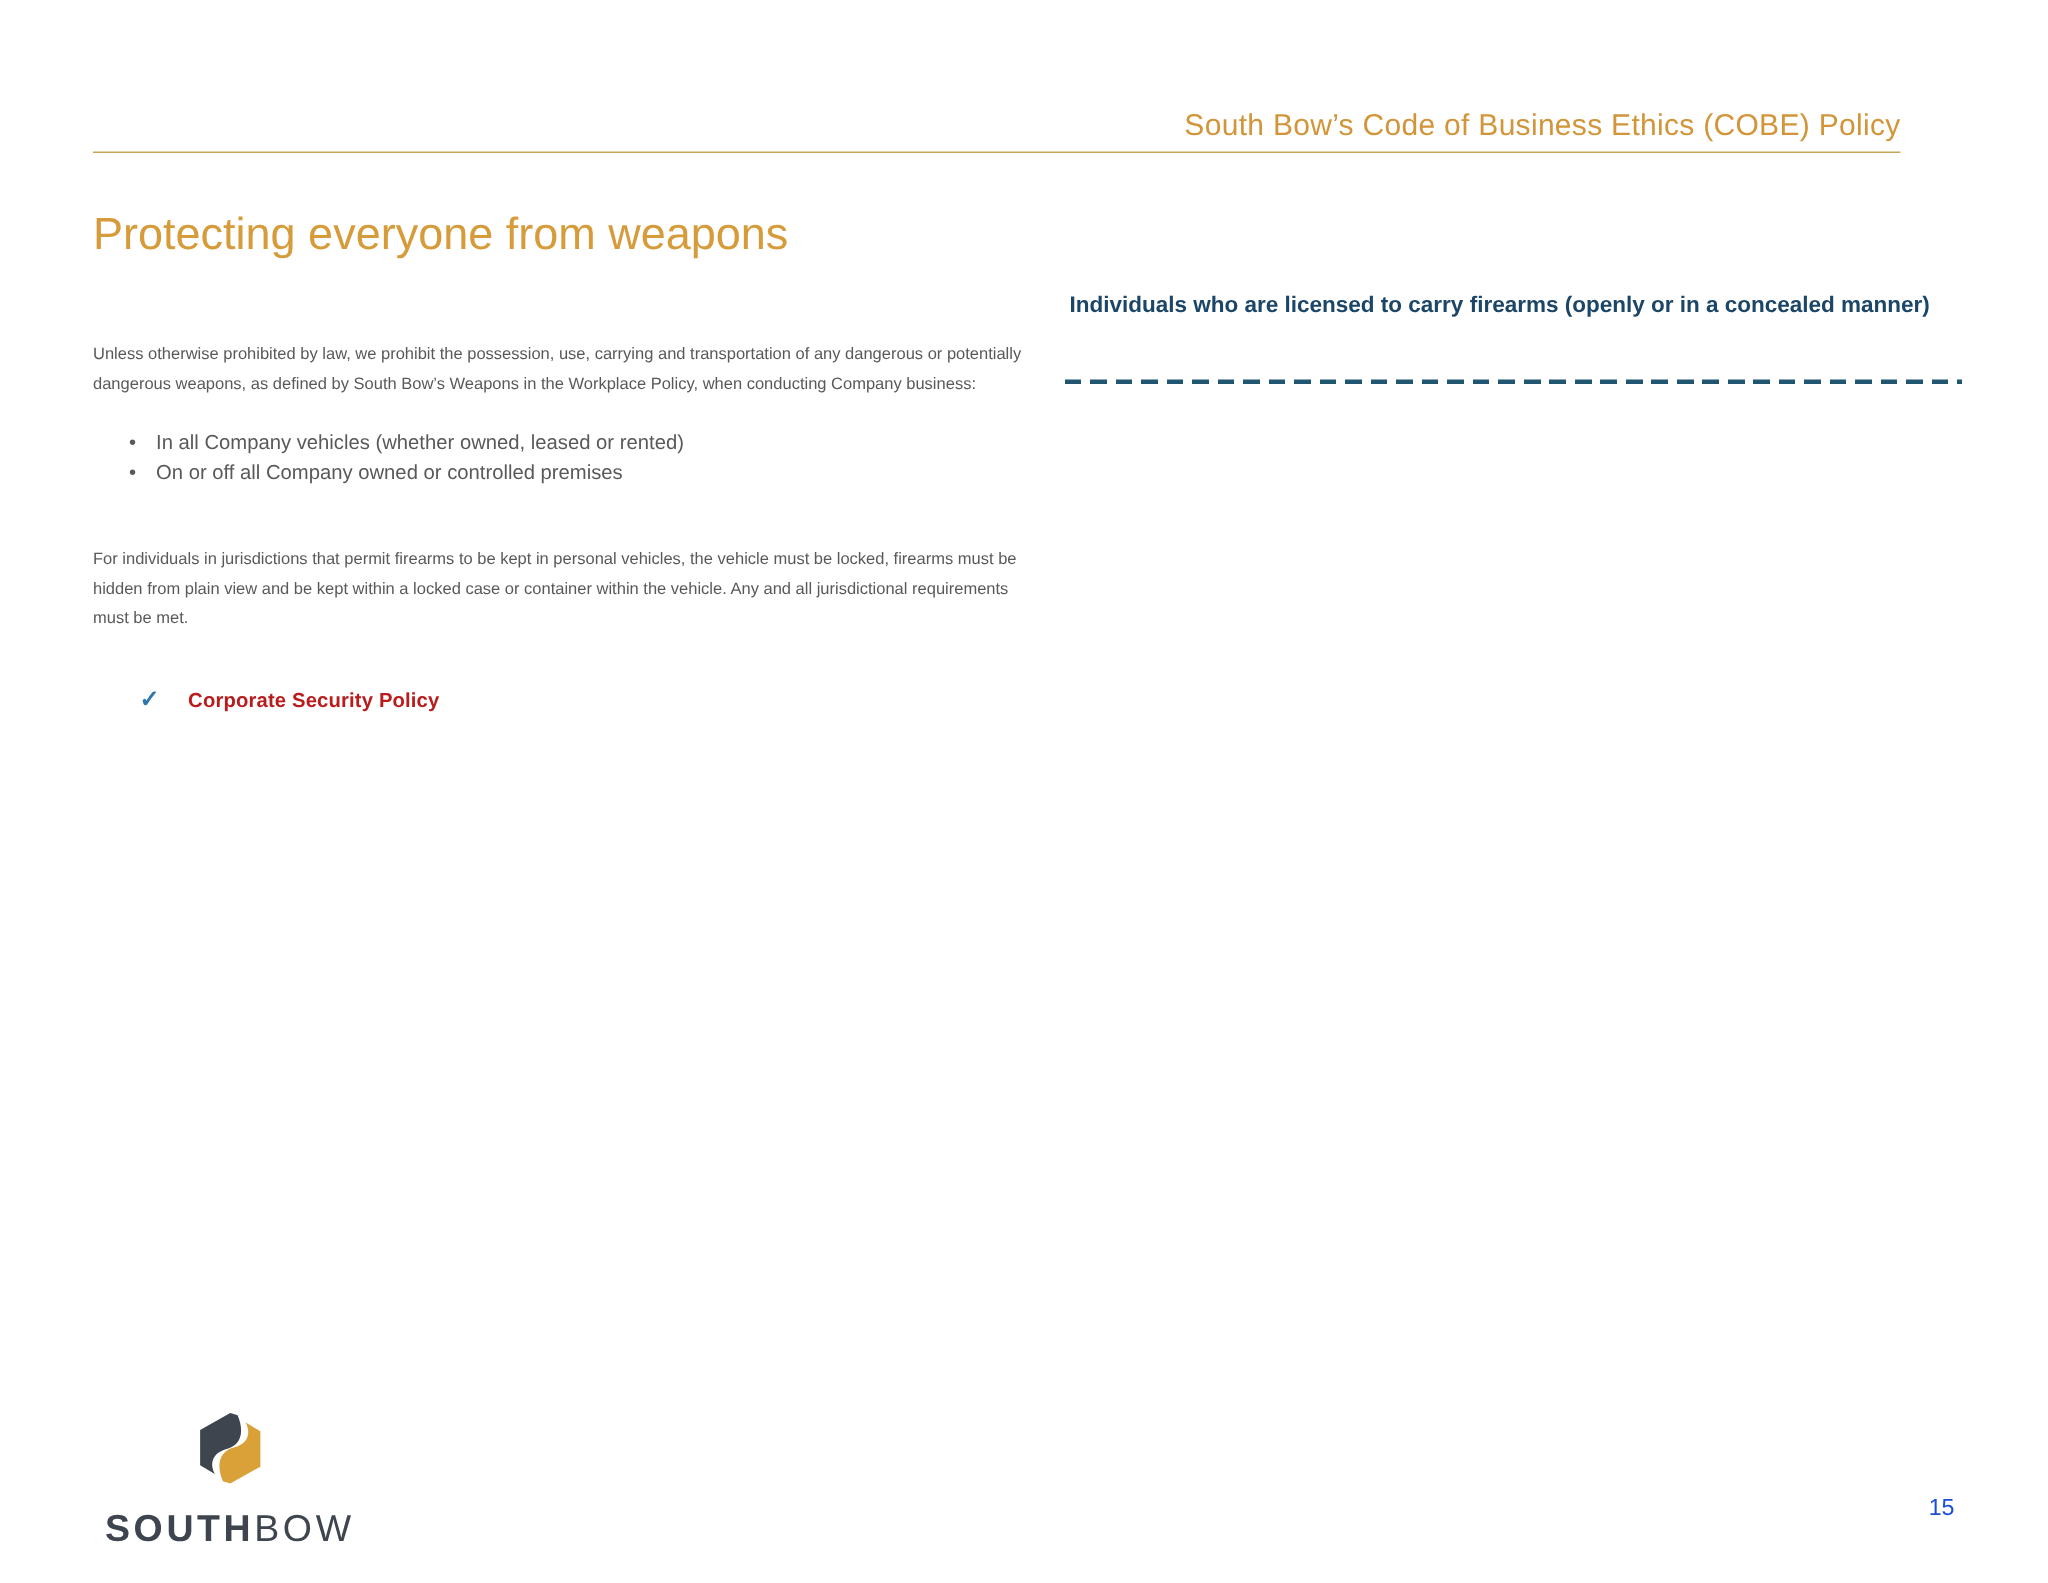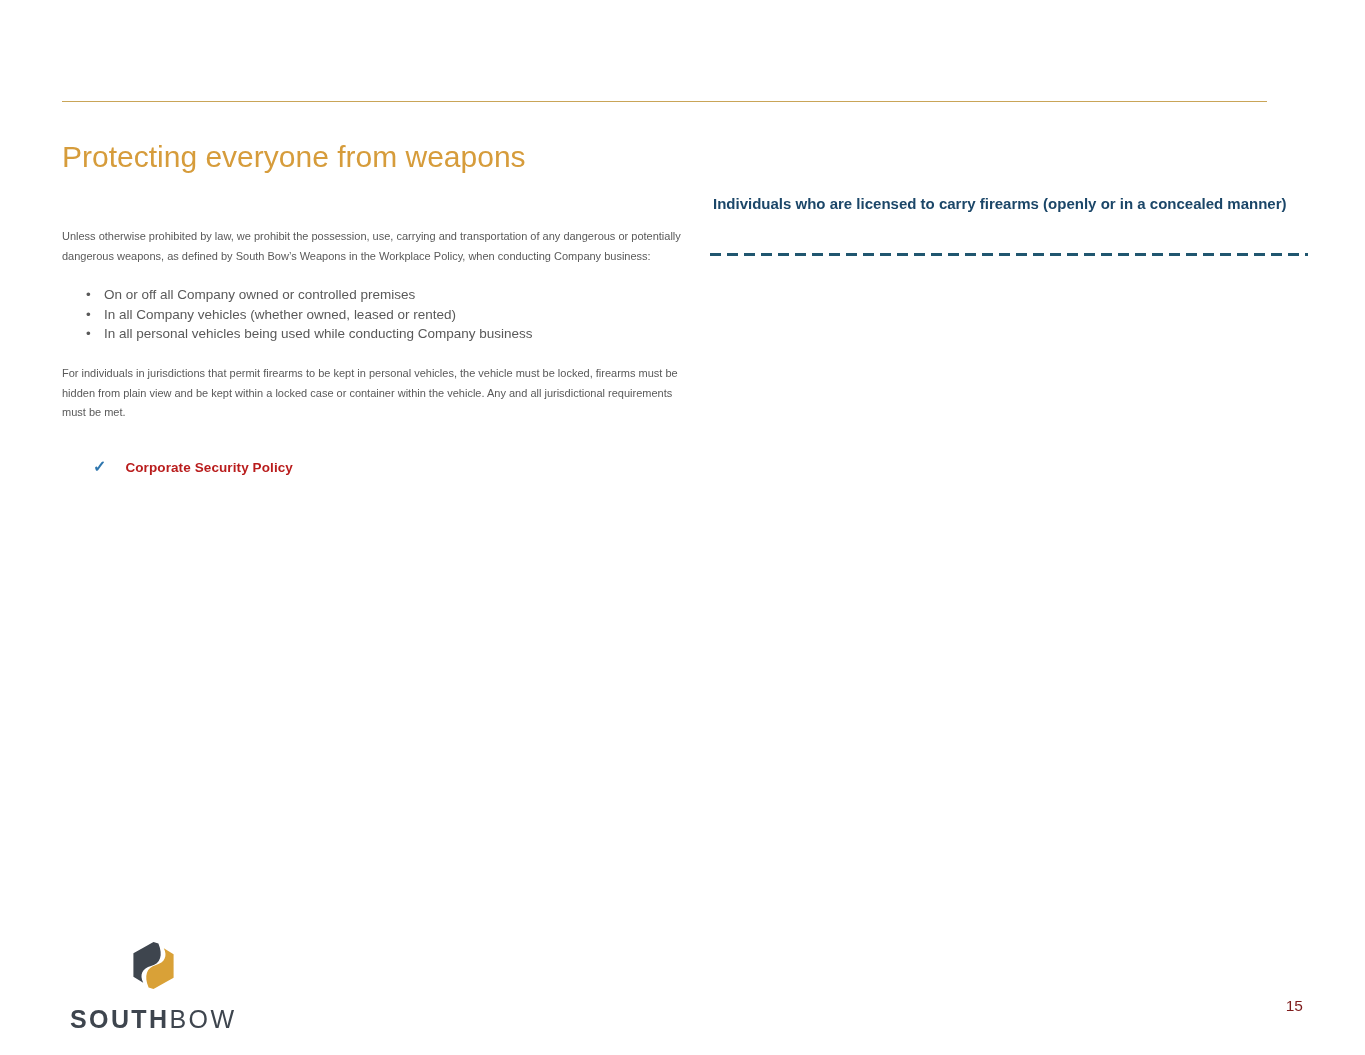--- a/index.html
+++ b/index.html
@@ -139,40 +139,40 @@
     white-space: nowrap;
   }
   .logo-word .bold { font-weight: 700; }
   .logo-word .light { font-weight: 400; }
 
   .page-number {
     position: absolute;
     top: 997px;
     right: 62px;
     font-size: 15.5px;
-    color: #7f1d1d;
+    color: #1d4ed8;
   }
 </style>
 </head>
 <body>
 
 <div class="page">
 
+  <div class="header-title">South Bow’s Code of Business Ethics (COBE) Policy</div>
   <div class="header-rule"></div>
 
   <div class="page-title">
     <div>Protecting everyone from weapons</div>
   </div>
 
   <div class="paragraph paragraph-intro">Unless otherwise prohibited by law, we prohibit the possession, use, carrying and transportation of any dangerous or potentially dangerous weapons, as defined by South Bow’s Weapons in the Workplace Policy, when conducting Company business:</div>
 
   <ul class="bullet-list">
+    <li>In all Company vehicles (whether owned, leased or rented)</li>
     <li>On or off all Company owned or controlled premises</li>
-    <li>In all Company vehicles (whether owned, leased or rented)</li>
-    <li>In all personal vehicles being used while conducting Company business</li>
   </ul>
 
   <div class="paragraph paragraph-vehicles">For individuals in jurisdictions that permit firearms to be kept in personal vehicles, the vehicle must be locked, firearms must be hidden from plain view and be kept within a locked case or container within the vehicle. Any and all jurisdictional requirements must be met.</div>
 
   <div class="policy-reference">
     <span class="check-icon">✓</span>
     <span class="policy-reference-label">Corporate Security Policy</span>
   </div>
 
   <div class="callout">

